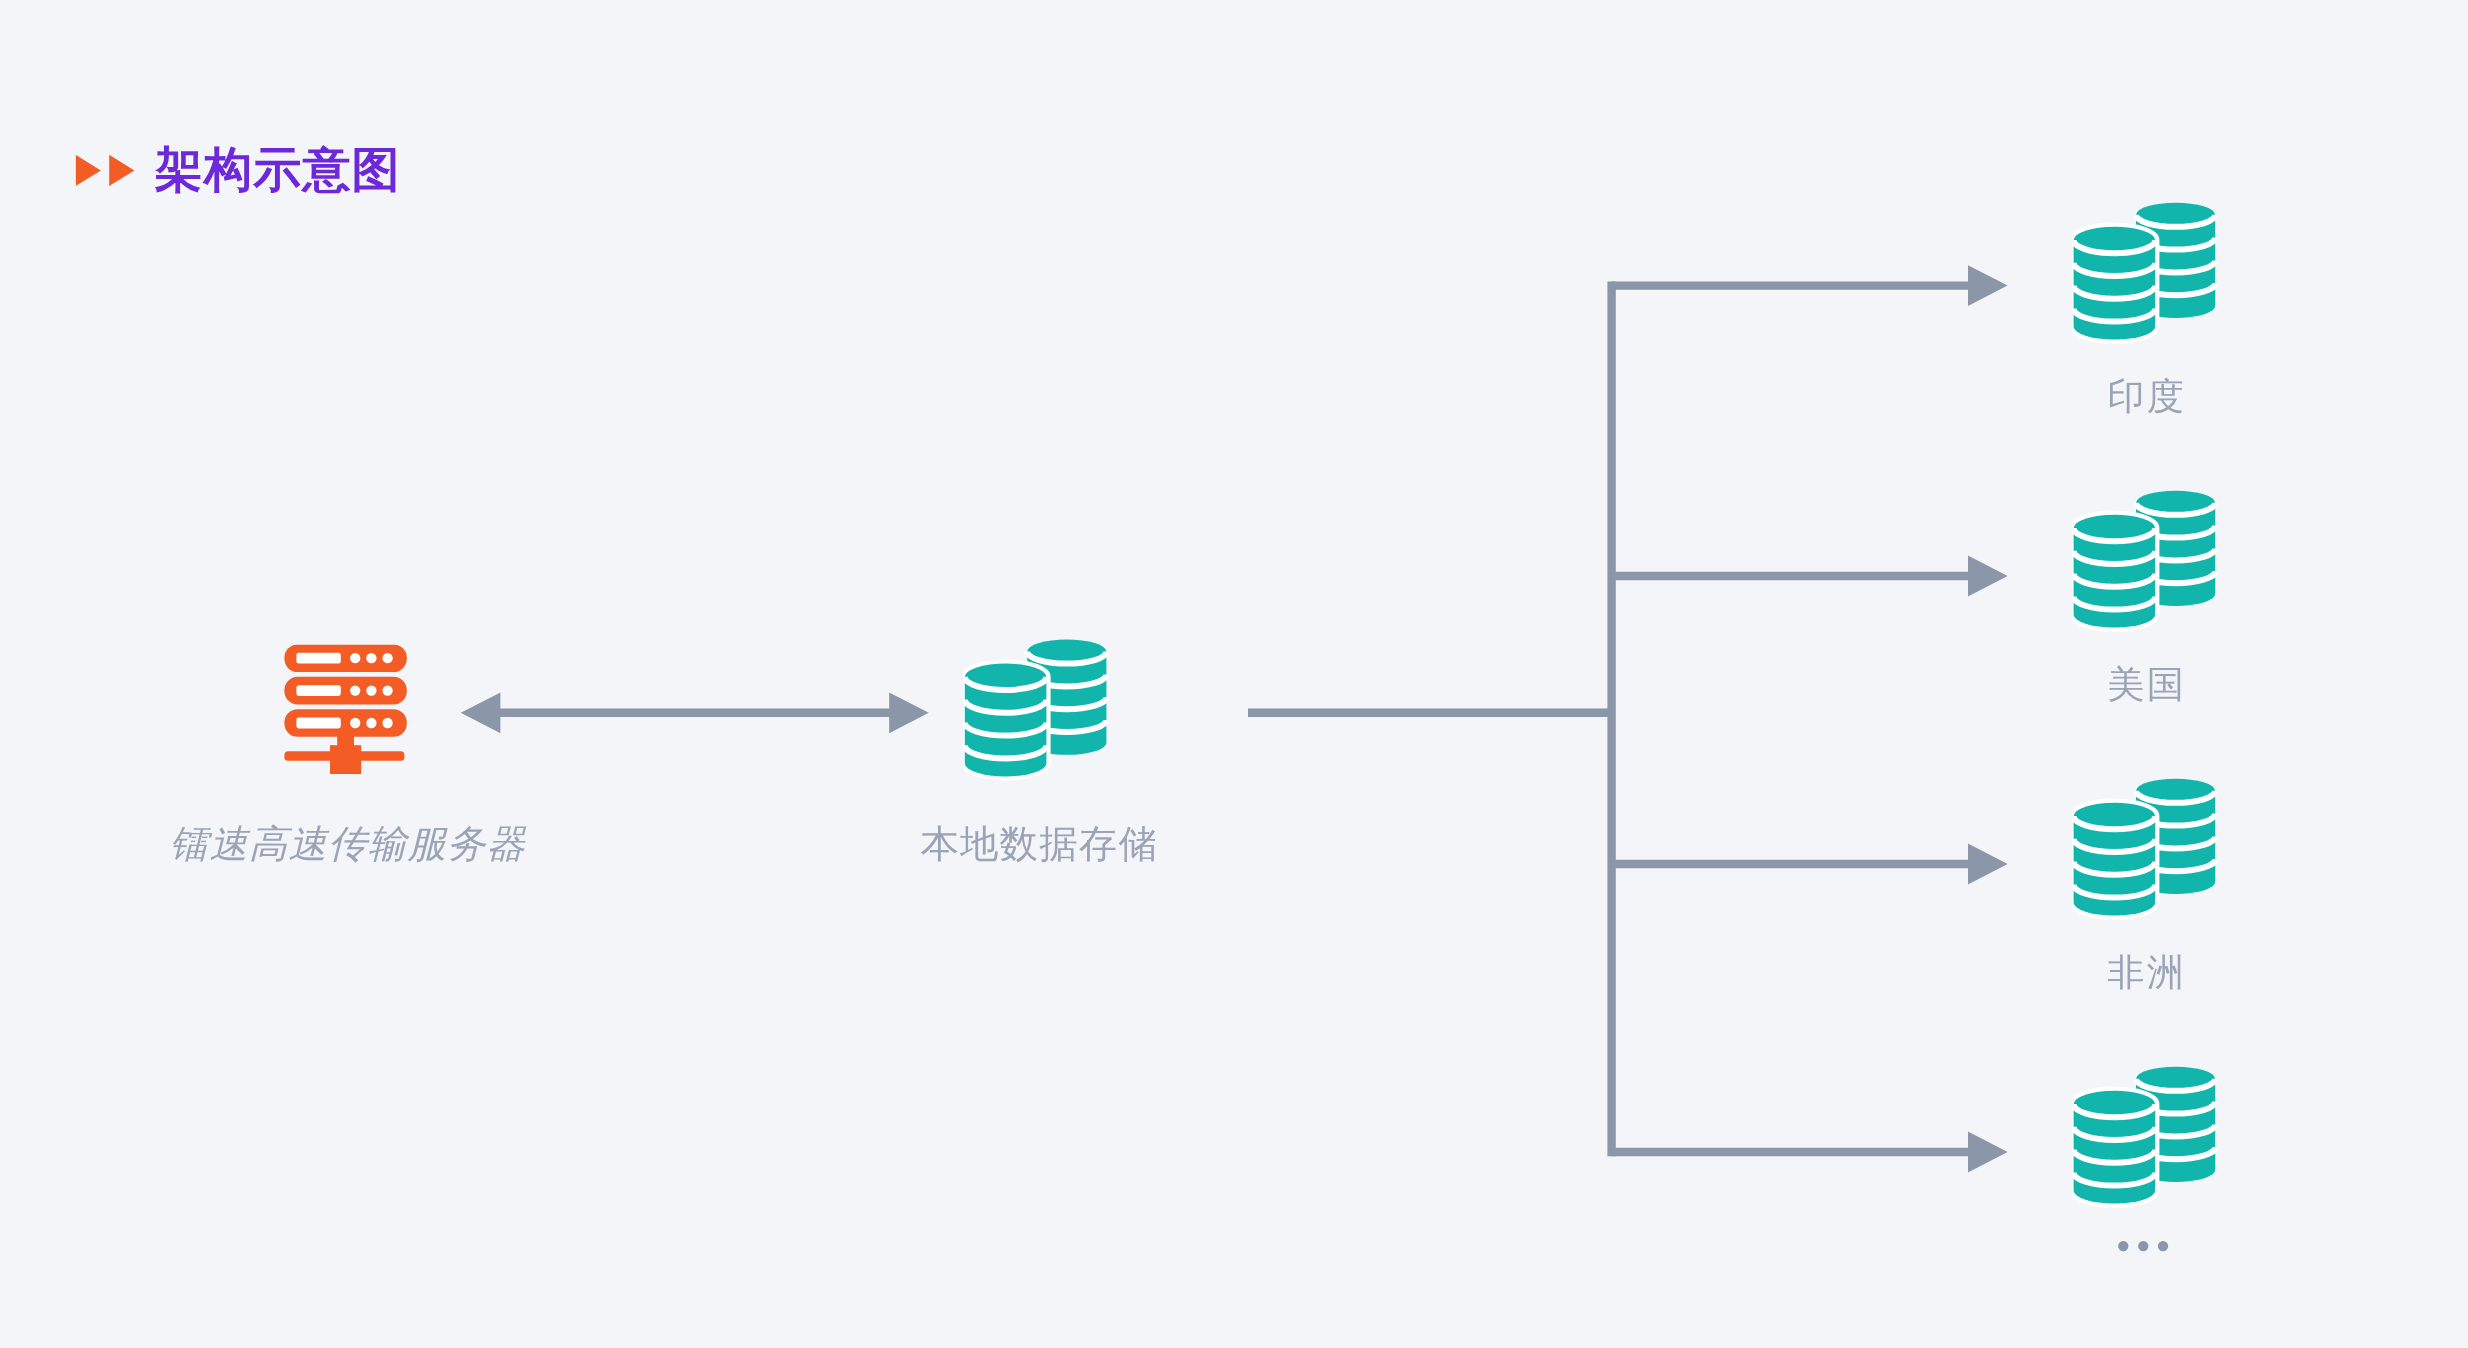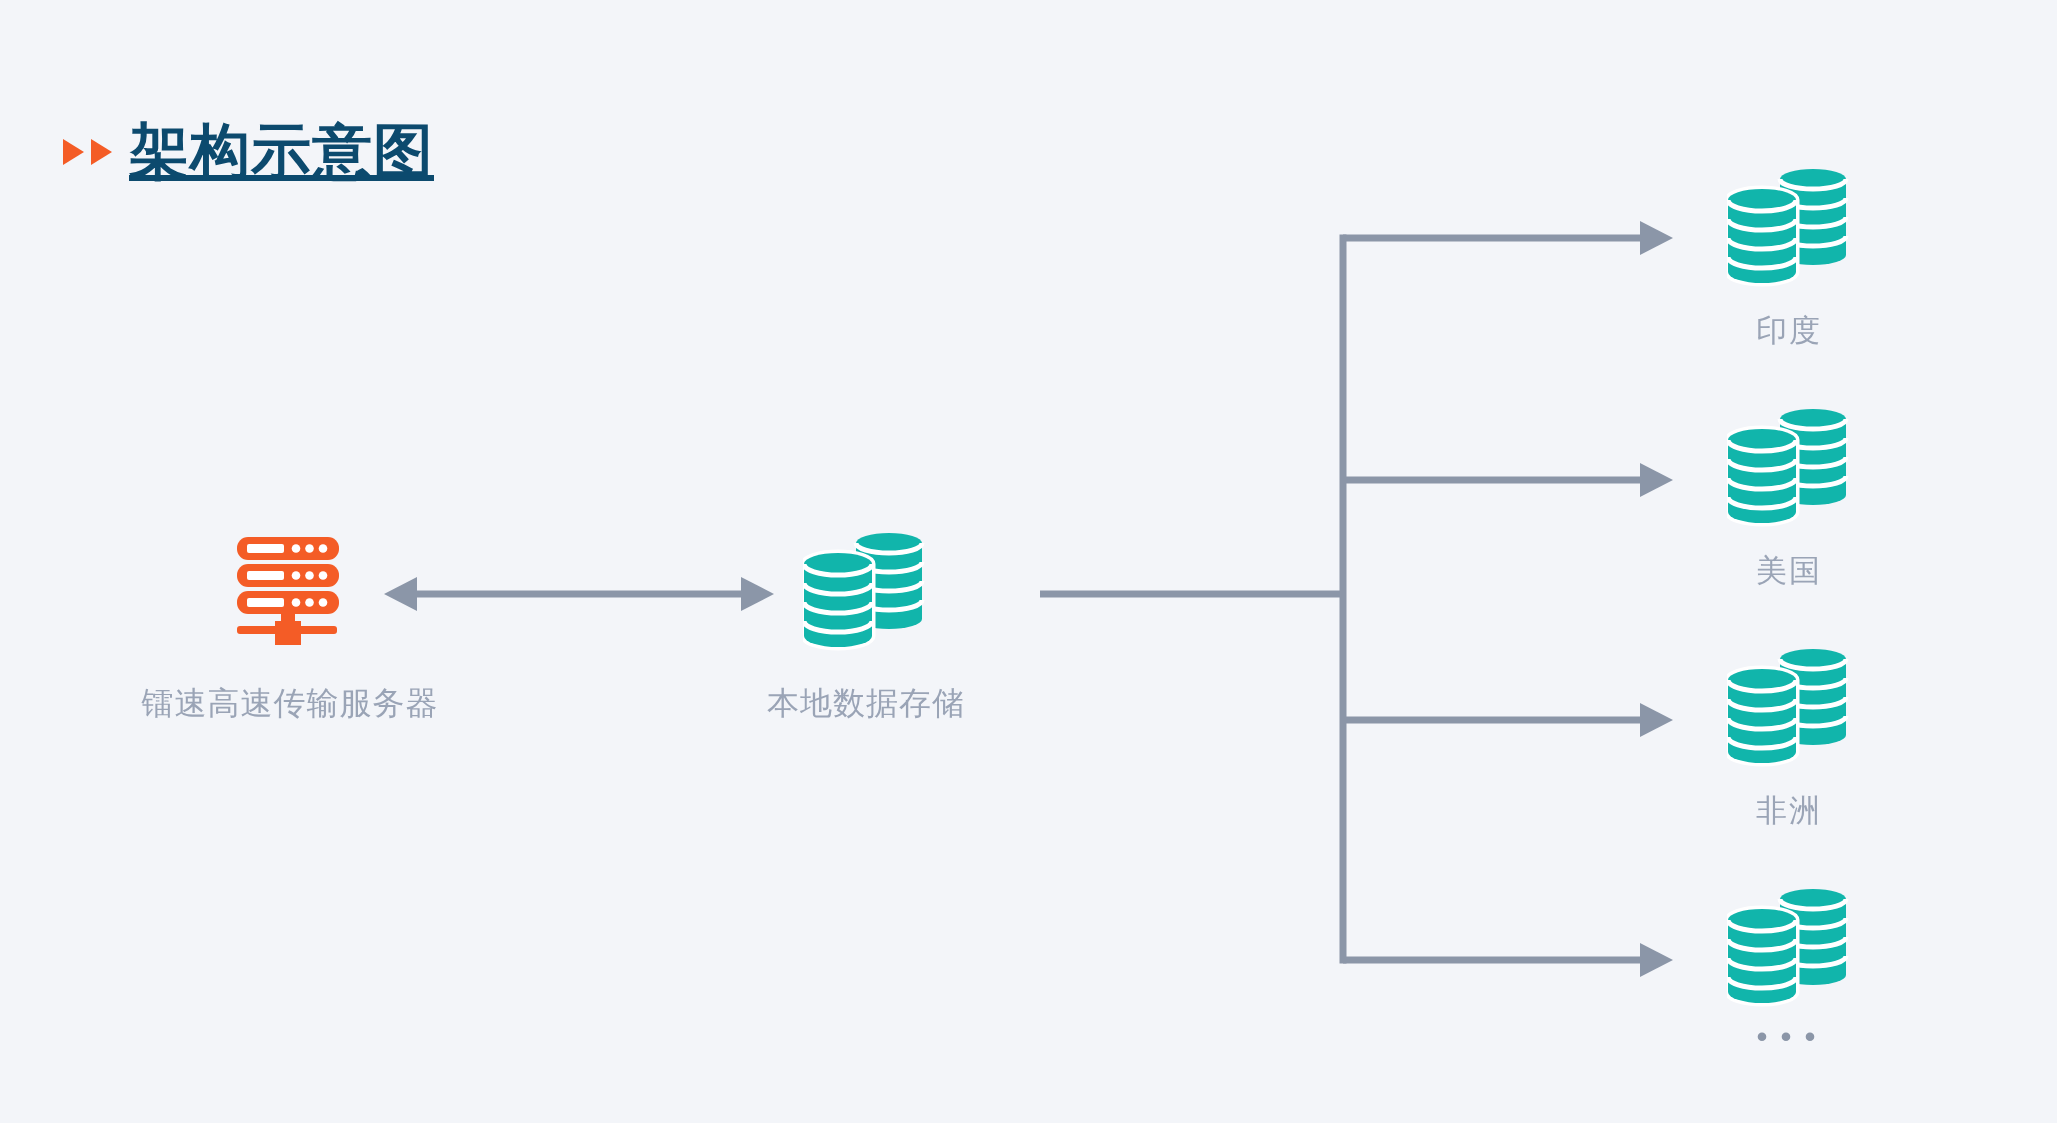--- a/index.html
+++ b/index.html
@@ -10,46 +10,46 @@
   .stage{
     position:relative;
     width:2057px;height:1123px;
     background:#f3f5f9;
     overflow:hidden;
   }
   
   .hdr{position:absolute;left:63px;top:122px;display:flex;align-items:center;}
   .hdr .tri{width:52px;height:30px;margin-right:14px;flex:0 0 auto;}
   .page-title{
-    font-size:60px;color:#0c4a6e;font-weight:600;letter-spacing:1px;line-height:1;text-decoration:underline;
+    font-size:40px;color:#6d28d9;font-weight:600;letter-spacing:1px;line-height:1;
   }
   
   .dc-box{
     position:absolute;left:108px;top:368px;width:932px;height:414px;
     border:3px dashed #9aa3b5;border-radius:2px;box-sizing:border-box;
   }
   .dc-title{
     position:absolute;left:0;right:0;top:44px;text-align:center;
     font-size:47px;font-weight:600;color:#0c0c0e;letter-spacing:2px;
   }
   
   .abs{position:absolute;}
   .server-svg{left:236px;top:537px;width:104px;height:110px;}
   .db-local{left:803px;top:530px;width:124px;height:122px;}
   .node-label{
     position:absolute;top:682px;width:320px;text-align:center;
     font-size:32px;color:#9aa4b6;letter-spacing:1px;
   }
-  .server-label{left:130px;}
+  .server-label{left:130px;font-style:italic;}
   .storage-label{left:706px;}
   
   .wires{position:absolute;left:0;top:0;width:2057px;height:1123px;pointer-events:none;}
   
   .region{
-    position:absolute;left:1727px;width:124px;text-align:center;font-family:Liberation Mono, monospace;
+    position:absolute;left:1727px;width:124px;text-align:center;
   }
   .region .db-icon{width:124px;height:122px;display:block;}
   .region-label{
     margin-top:22px;font-size:31px;color:#9aa4b6;letter-spacing:2px;
   }
   .region-label.dots{
     font-size:30px;font-weight:bold;color:#8b96a8;letter-spacing:6px;margin-top:14px;
   }
 </style>
 </head>

